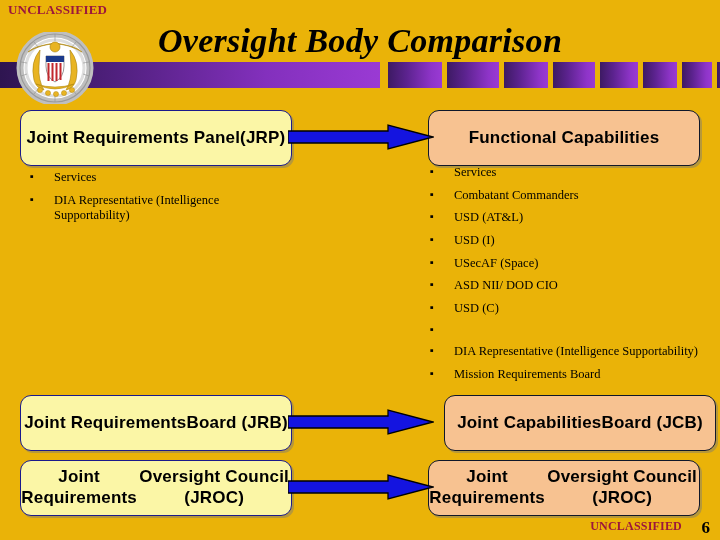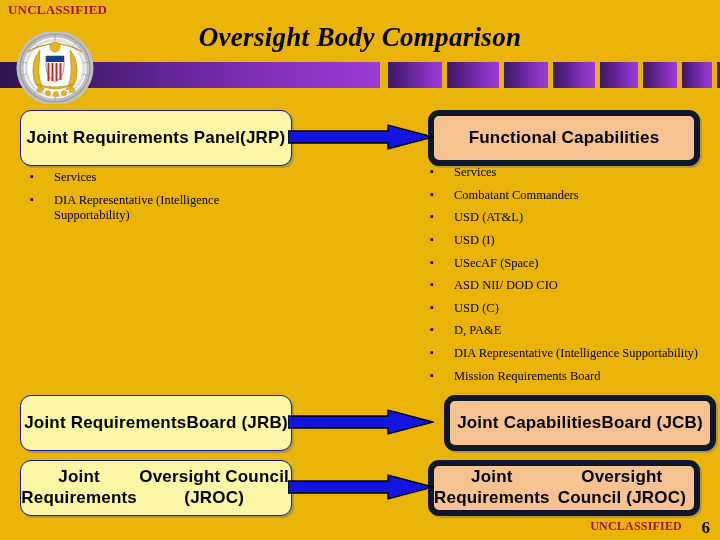--- a/index.html
+++ b/index.html
@@ -51,21 +51,21 @@
   
   #slide-title {
     position: absolute;
     left: 0;
     top: 22px;
     width: 720px;
     text-align: center;
     font-family: "Liberation Serif", serif;
     font-style: italic;
     font-weight: bold;
-    font-size: 27px;
+    font-size: 34px;
     color: #000000;
     letter-spacing: 0.3px;
   }
 
   
   #band {
     position: absolute;
     left: 0;
     top: 62px;
     width: 720px;
@@ -108,21 +108,21 @@
     letter-spacing: 0.2px;
   }
   .box.left-col {
     background: #fbf6a6;
     border: 1px solid #1a1a8c;
     border-radius: 11px;
     box-shadow: 2px 2px 0 rgba(120,120,120,0.45);
   }
   .box.right-col {
     background: #f7c291;
-    border: 6px solid #0f172a;
+    border: 1px solid #0f172a;
     border-radius: 11px;
     box-shadow: 2px 2px 0 rgba(120,120,120,0.45);
   }
 
   #box-jrp { left: 20px; top: 110px; width: 272px; height: 56px; font-size: 17px; }
   #box-fcb { left: 428px; top: 110px; width: 272px; height: 56px; font-size: 17px; }
   #box-jrb { left: 20px; top: 395px; width: 272px; height: 56px; font-size: 17px; }
   #box-jcb { left: 444px; top: 395px; width: 272px; height: 56px; font-size: 17px; }
   #box-jroc-left { left: 20px; top: 460px; width: 272px; height: 56px; font-size: 17px; }
   #box-jroc-right { left: 428px; top: 460px; width: 272px; height: 56px; font-size: 17px; }
@@ -284,21 +284,20 @@
     <div class="bullet-row">
       <span class="bullet-mark">▪</span>
       <span class="bullet-text">ASD NII/ DOD CIO</span>
     </div>
     <div class="bullet-row">
       <span class="bullet-mark">▪</span>
       <span class="bullet-text">USD (C)</span>
     </div>
     <div class="bullet-row">
       <span class="bullet-mark">▪</span>
-      <span class="bullet-text">D, PA&amp;E</span>
     </div>
     <div class="bullet-row">
       <span class="bullet-mark">▪</span>
       <span class="bullet-text">DIA Representative (Intelligence Supportability)</span>
     </div>
     <div class="bullet-row">
       <span class="bullet-mark">▪</span>
       <span class="bullet-text">Mission Requirements Board</span>
     </div>
   </div>

